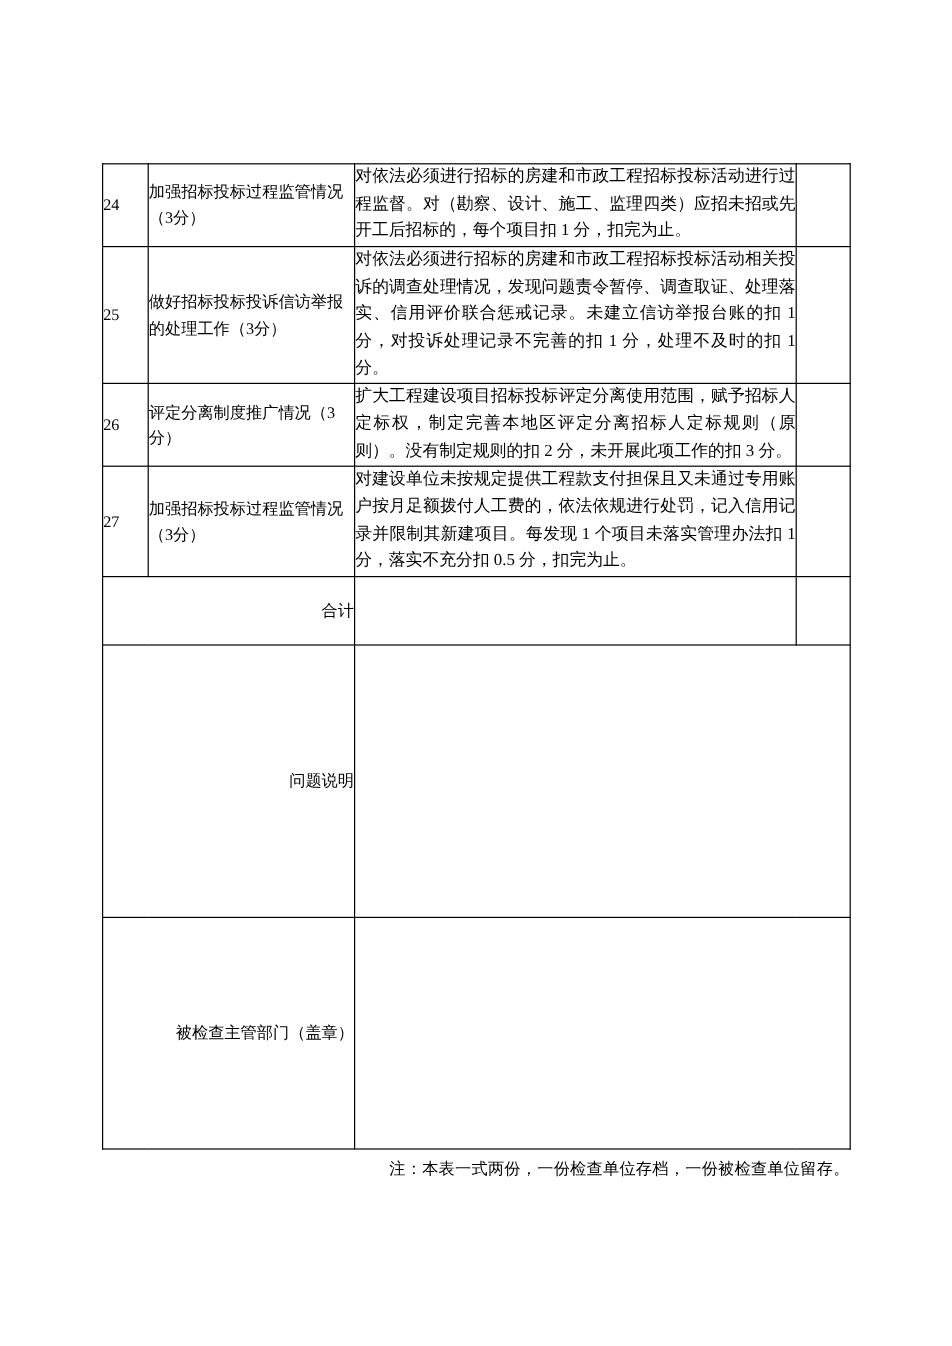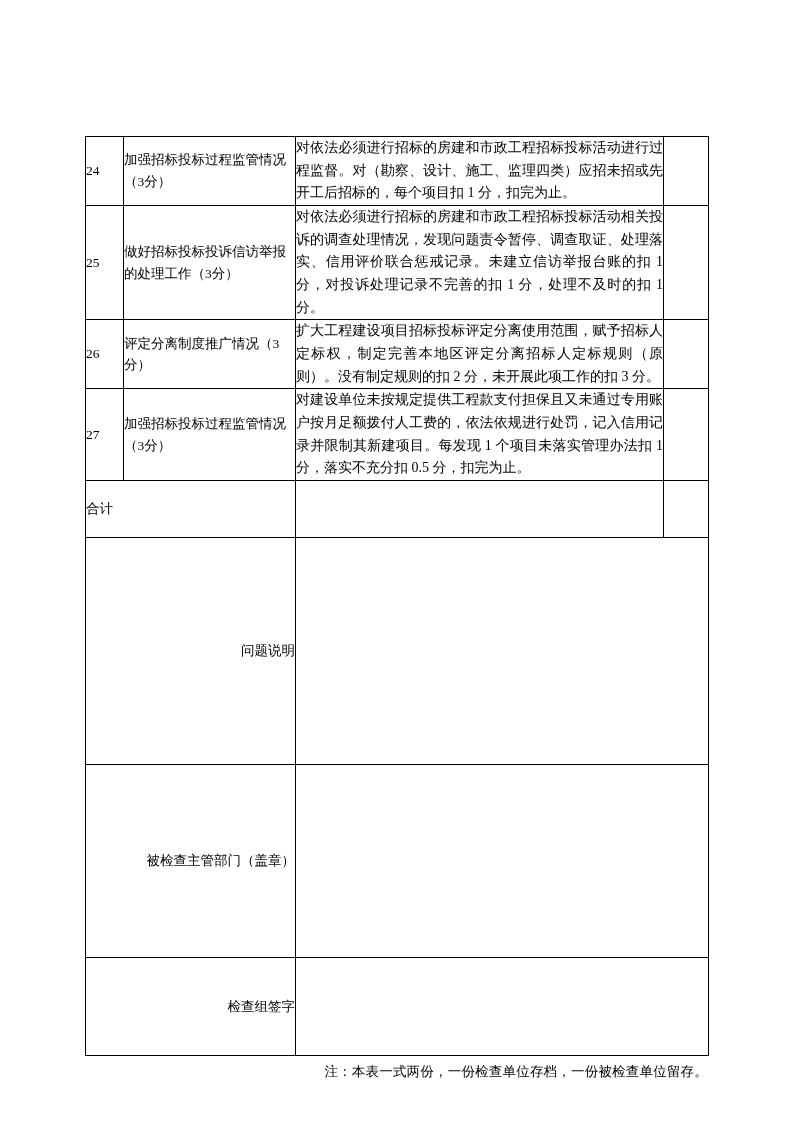--- a/index.html
+++ b/index.html
@@ -59,21 +59,21 @@
     font-size: 14px;
     line-height: 1.62;
     padding: 5px 7px 5px 7px;
     text-align: justify;
     text-justify: inter-ideograph;
     vertical-align: top;
   }
   .cell-score { }
 
   .row-total .cell-total-label {
-    text-align: left;
+    text-align: right;
     font-size: 13.5px;
     padding: 19px 0;
   }
 
   .block-label {
     text-align: right;
     font-size: 13.5px;
     vertical-align: middle;
   }
   .block-body { }
@@ -129,21 +129,17 @@
           <td></td>
         </tr>
         <tr style="height:227px;">
           <td class="block-label" colspan="2">问题说明</td>
           <td class="block-body" colspan="2"></td>
         </tr>
         <tr style="height:193px;">
           <td class="block-label" colspan="2">被检查主管部门（盖章）</td>
           <td class="block-body" colspan="2"></td>
         </tr>
-        <tr style="height:98px;">
-          <td class="block-label" colspan="2">检查组签字</td>
-          <td class="block-body" colspan="2"></td>
-        </tr>
       </tbody>
     </table>
     <div class="note">注：本表一式两份，一份检查单位存档，一份被检查单位留存。</div>
   </div>
 </div>
 
 </body></html>

